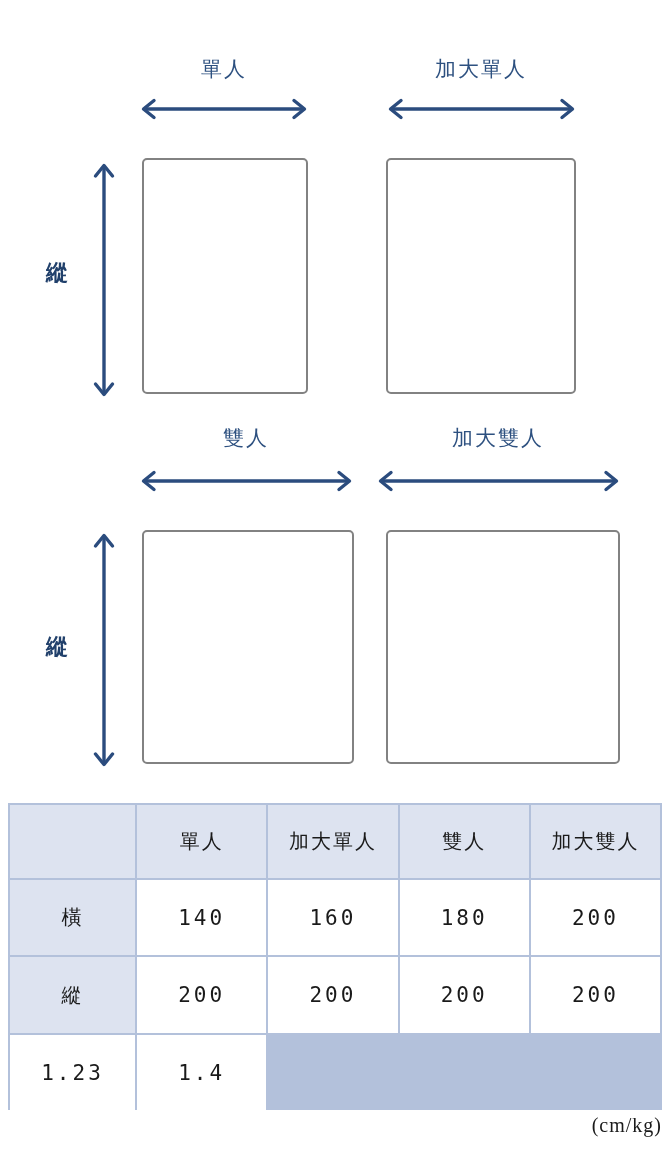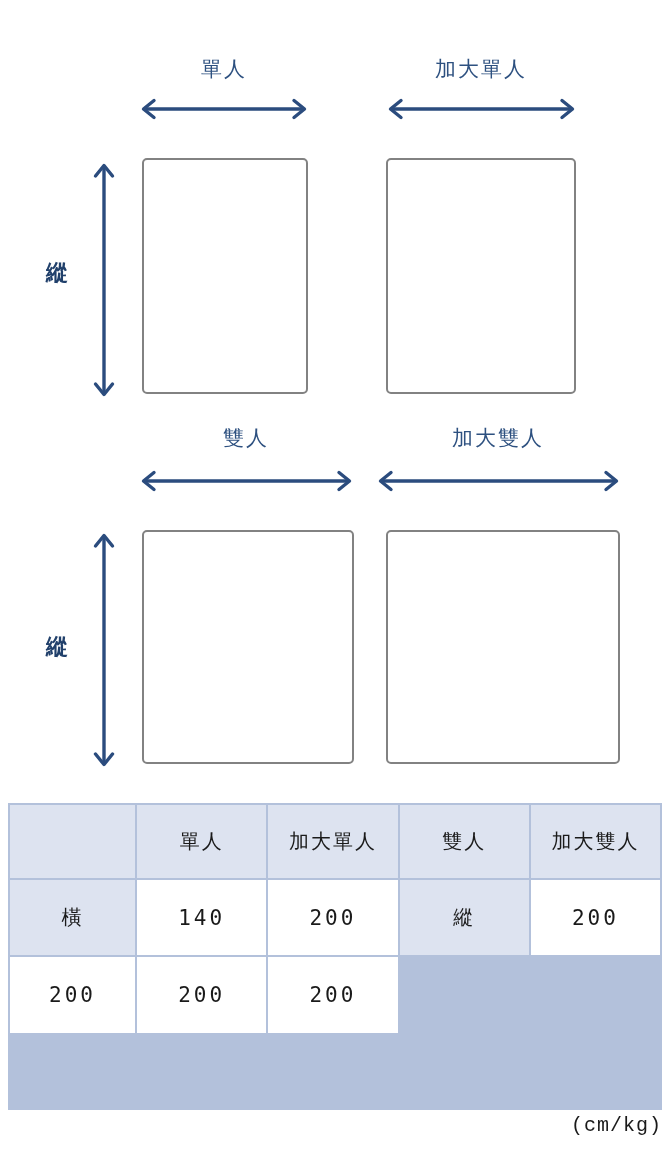--- a/index.html
+++ b/index.html
@@ -69,21 +69,21 @@
   }
   .cell.num {
     font-family: "DejaVu Sans Mono", "Liberation Mono", monospace;
     font-size: 21px;
     letter-spacing: 3px;
   }
   .unit-note {
     position: absolute;
     right: 8px;
     top: 1114px;
-    font-family: Liberation Mono, monospace;
+    font-family: Liberation Serif, serif;
     font-size: 20px;
     letter-spacing: 1px;
     color: var(--text-color);
   }
 </style>
 </head>
 <body>
 
 <div class="canvas">
 
@@ -150,25 +150,29 @@
   <div class="spec-table">
 
     <div class="cell head"></div>
     <div class="cell head">單人</div>
     <div class="cell head">加大單人</div>
     <div class="cell head">雙人</div>
     <div class="cell head">加大雙人</div>
 
     <div class="cell head">橫</div>
     <div class="cell num">140</div>
+    <div class="cell num">160</div>
+    <div class="cell num">180</div>
     <div class="cell num">200</div>
 
     <div class="cell head">縱</div>
     <div class="cell num">200</div>
     <div class="cell num">200</div>
     <div class="cell num">200</div>
     <div class="cell num">200</div>
 
+    <div class="cell num">1.23</div>
+    <div class="cell num">1.4</div>
   </div>
 
   <div class="unit-note">(cm/kg)</div>
 
 </div>
 
 </body></html>

